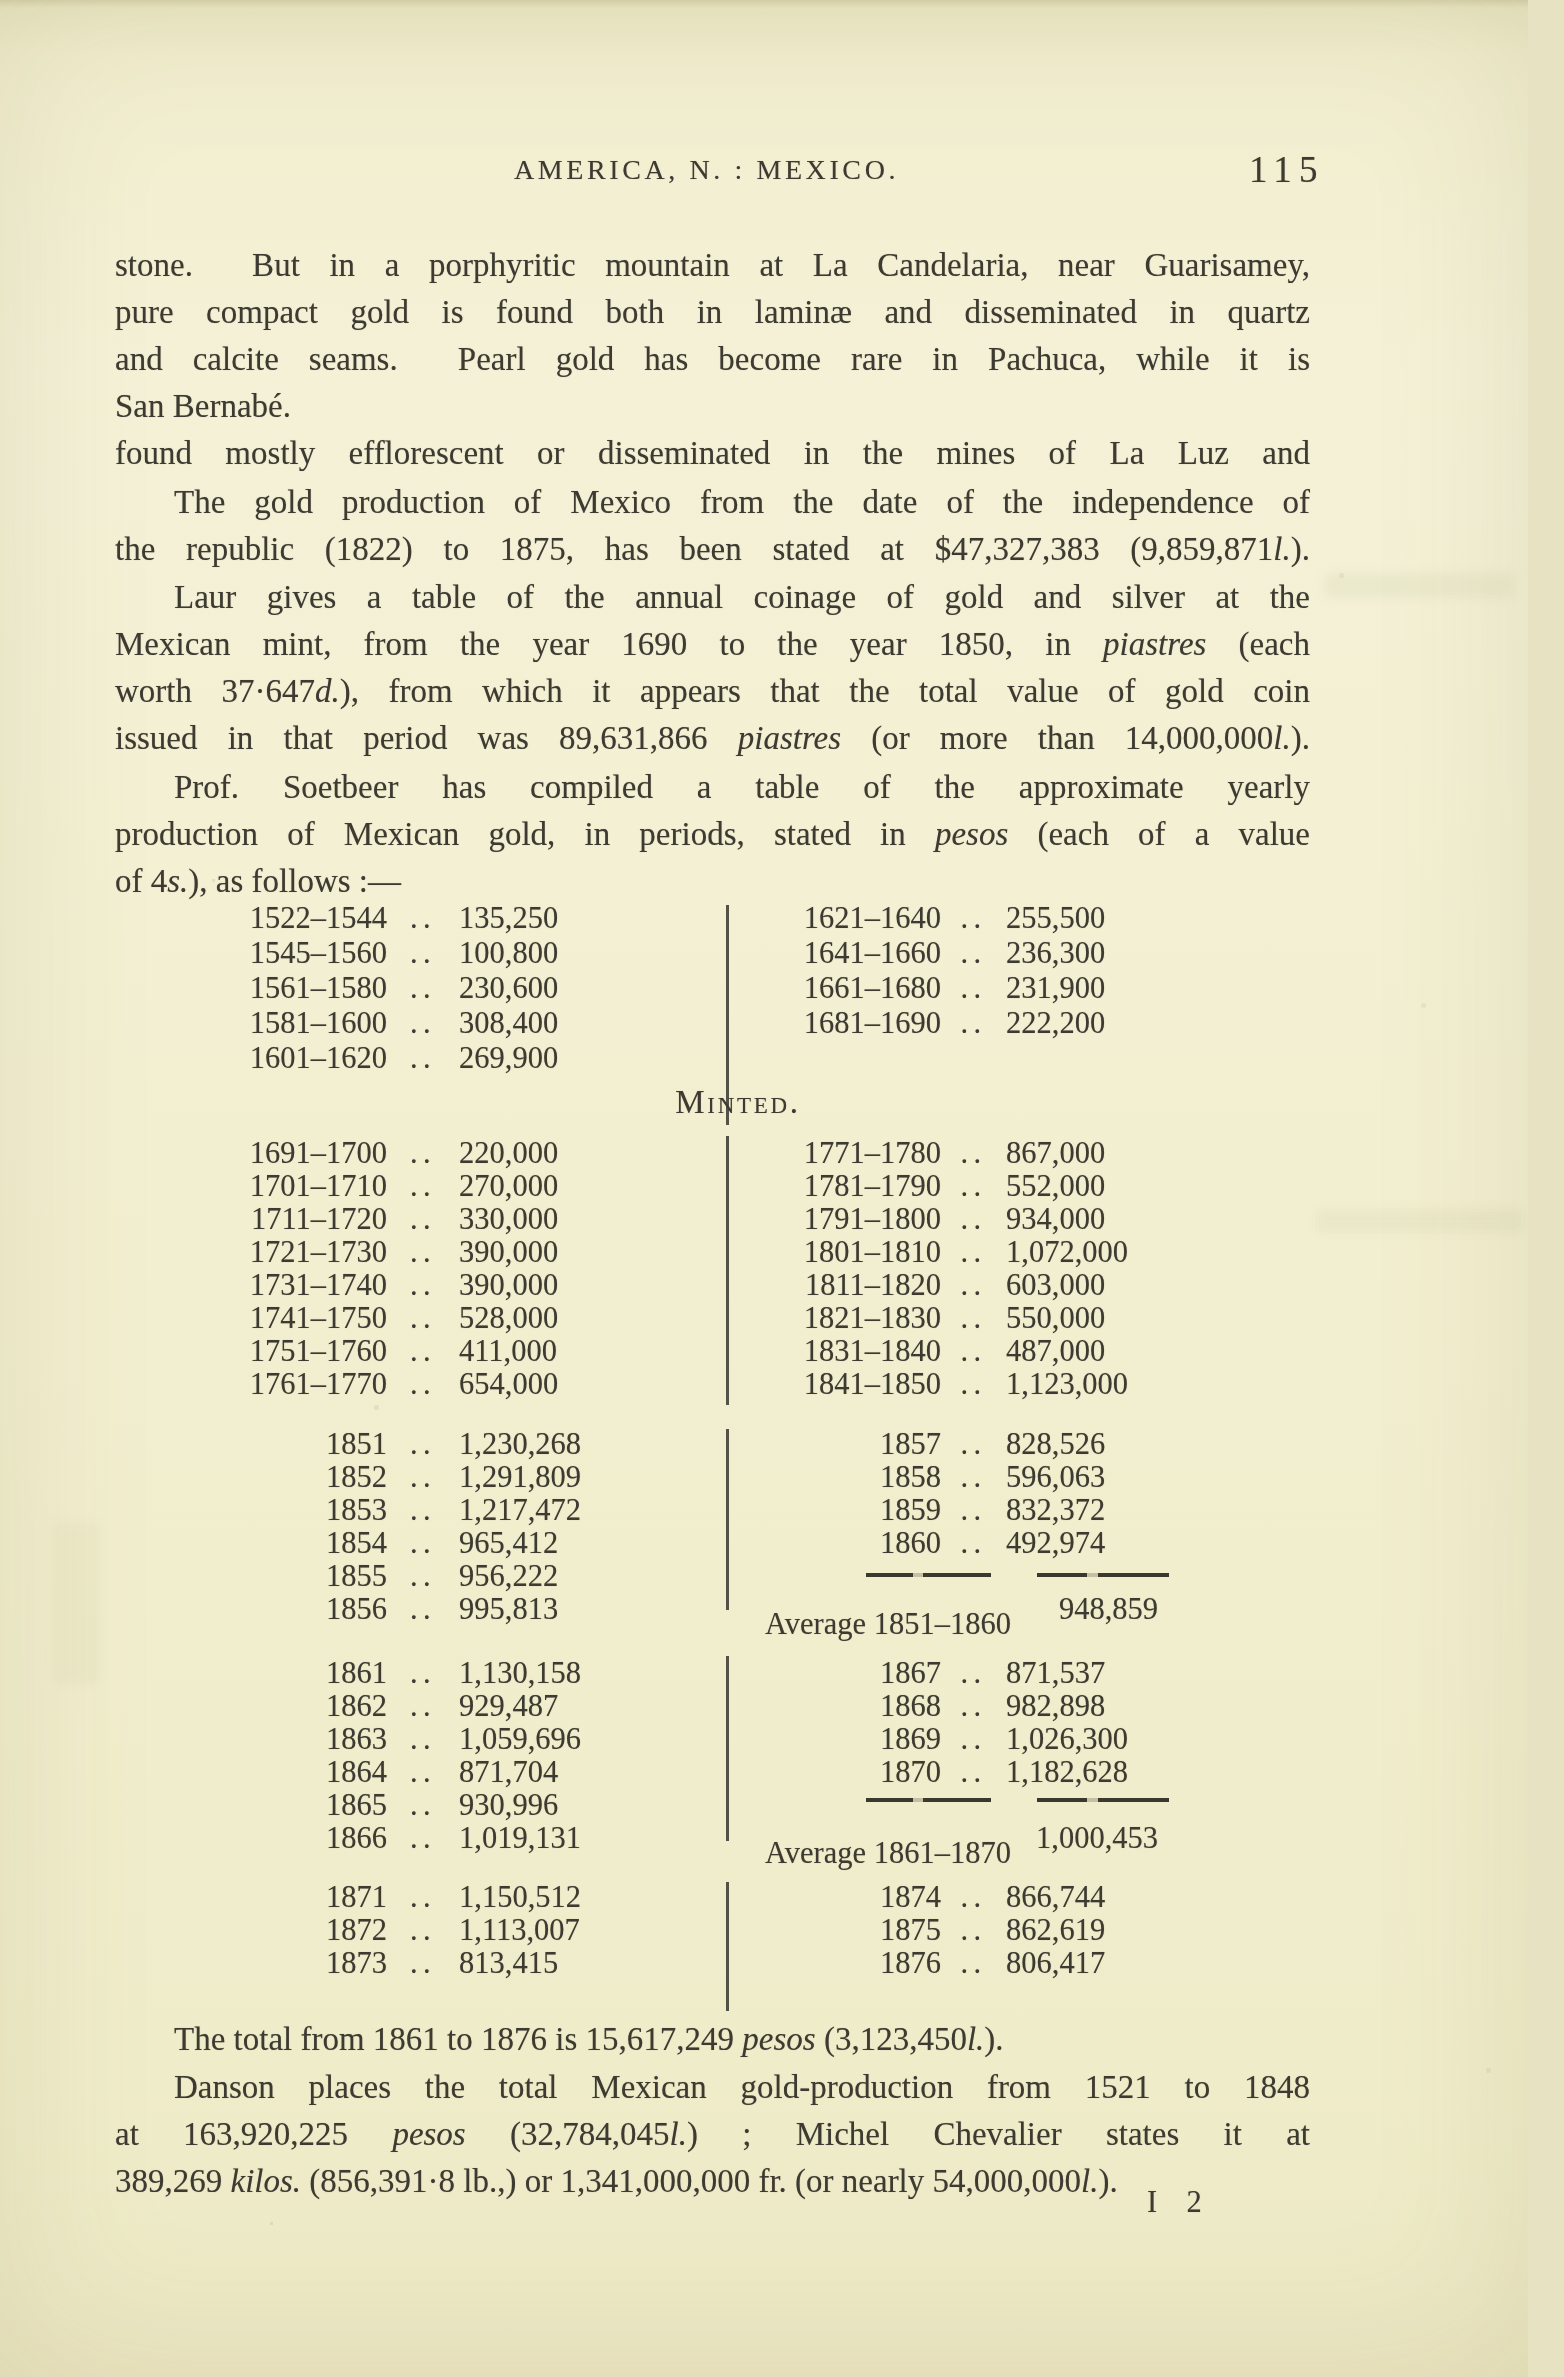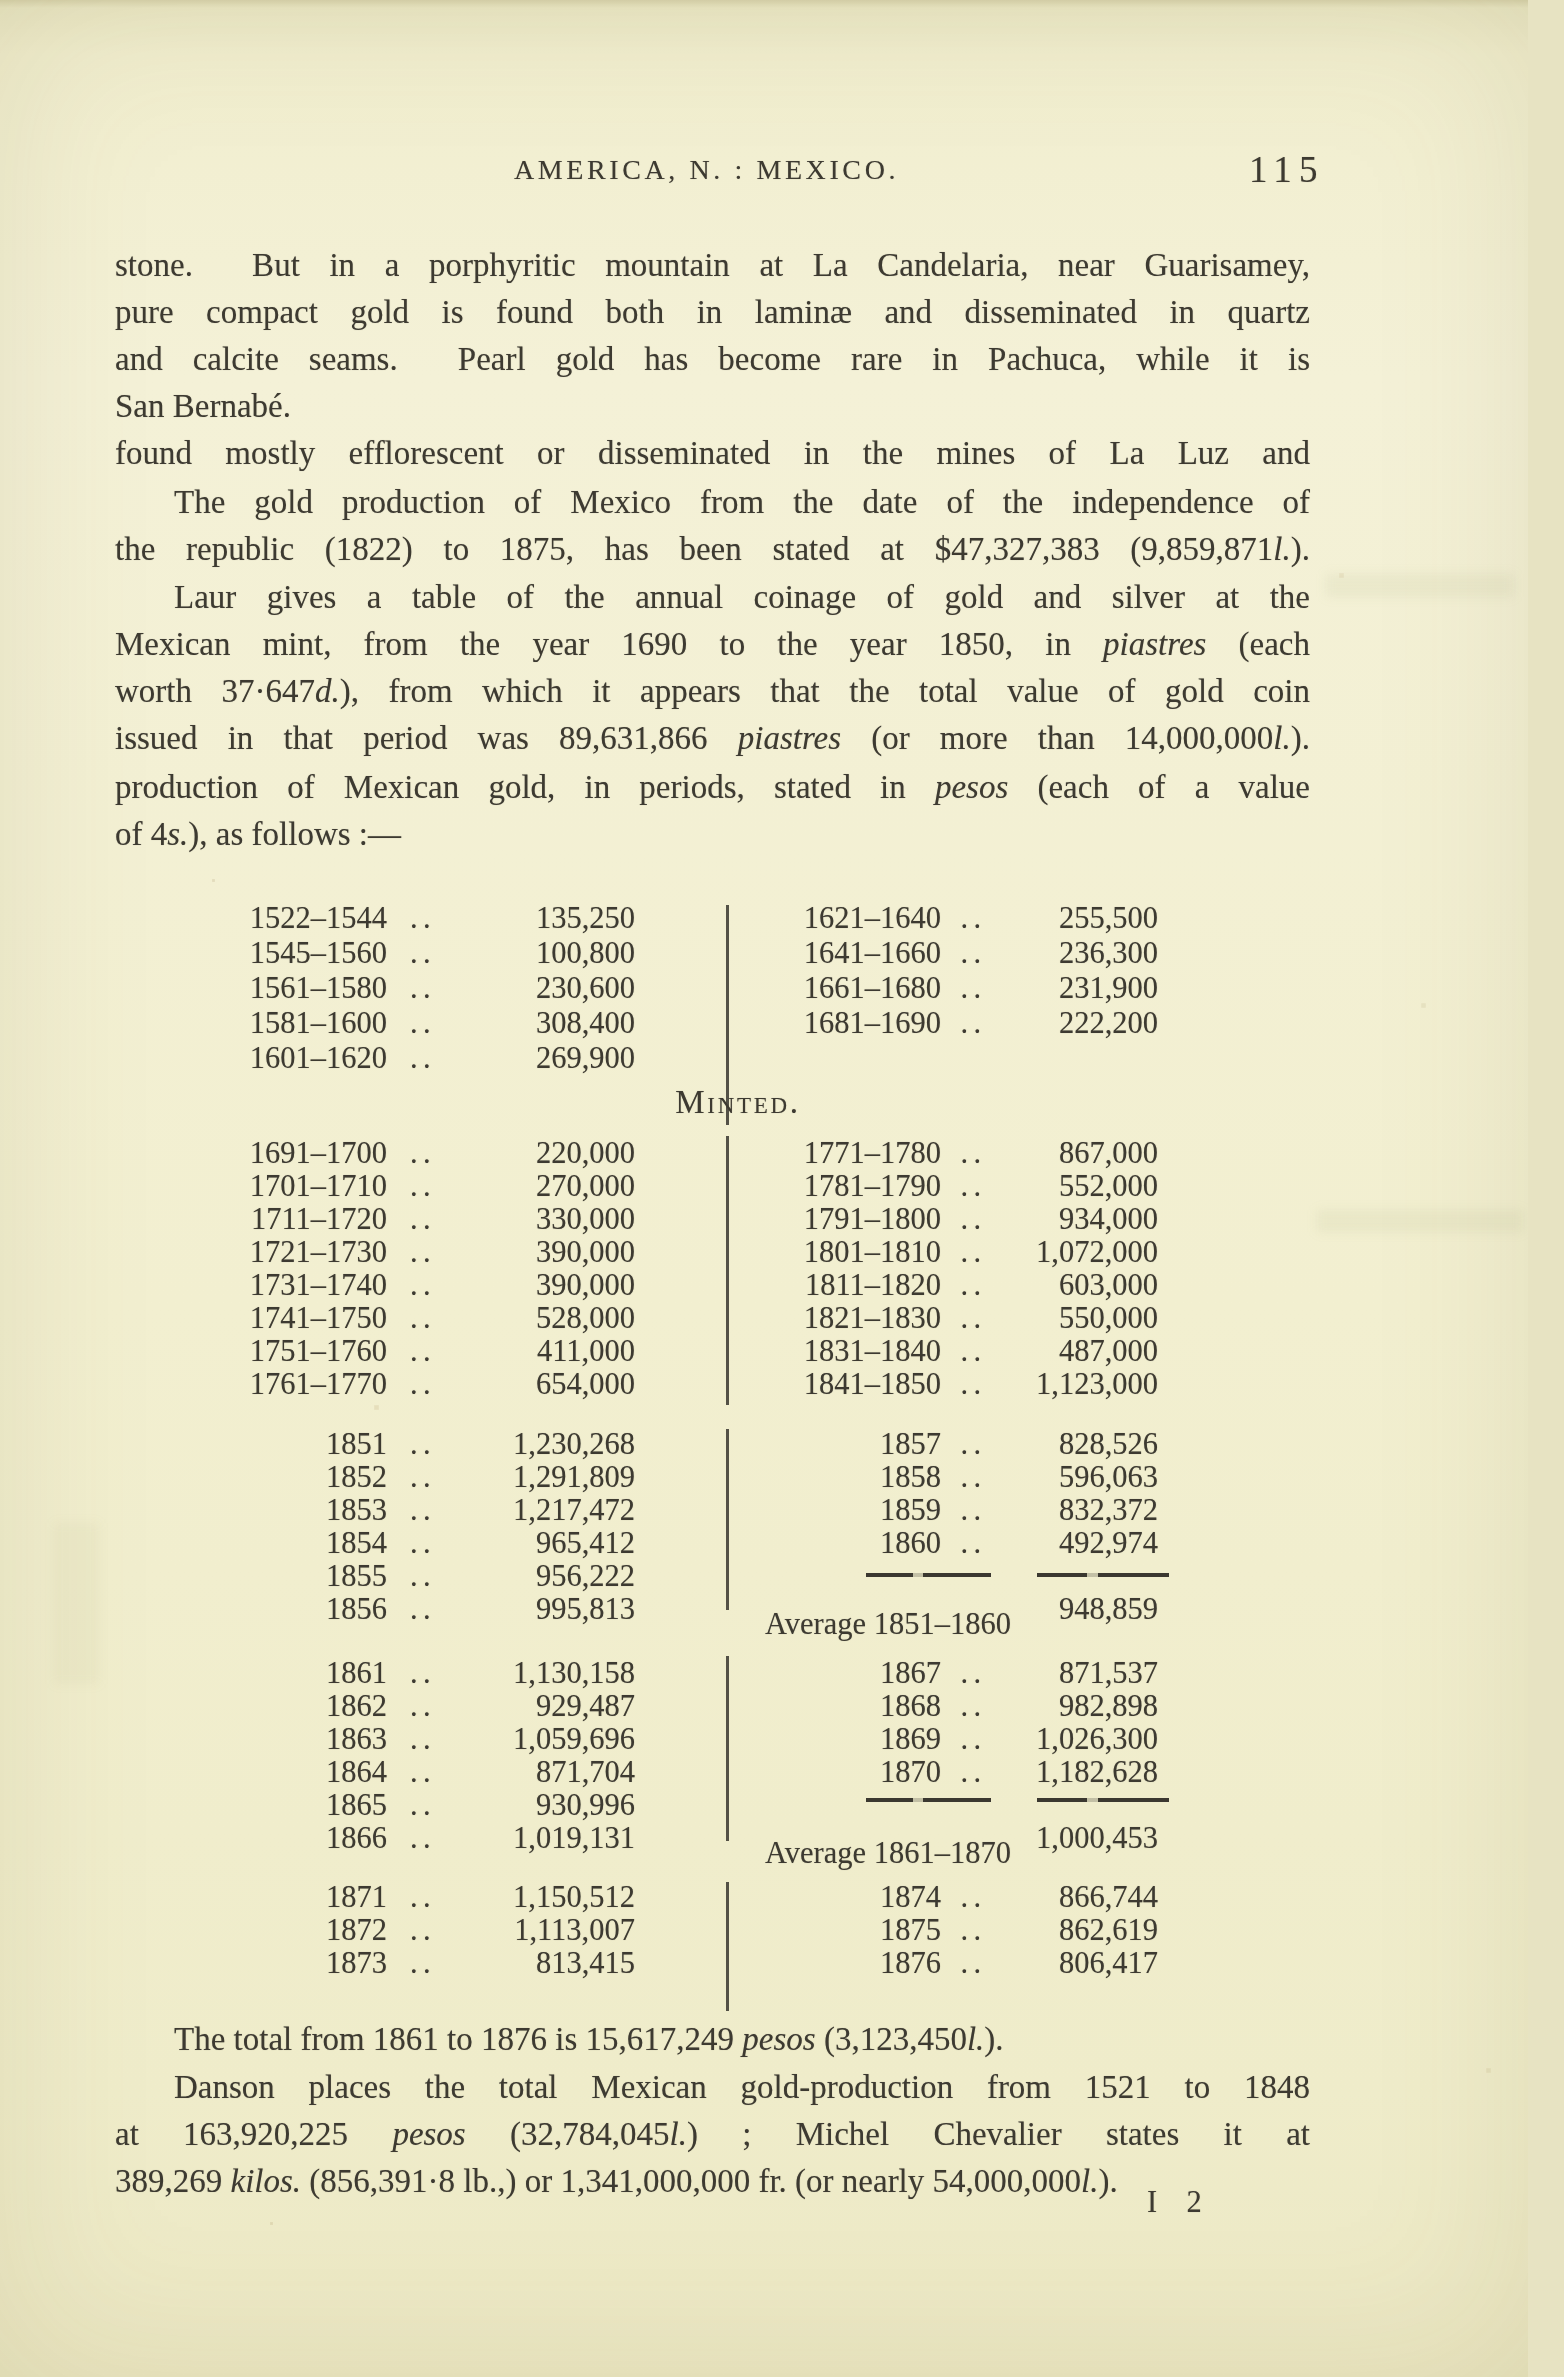--- a/index.html
+++ b/index.html
@@ -42,21 +42,21 @@
   }
   .tbl{position:absolute;left:109px;width:1195px;font-size:30.5px;
        text-shadow:0 0 0.9px rgba(61,58,49,.38);}
   .t1{top:901px}.t2{top:1136px}.t3{top:1427px}.t4{top:1656px}.t5{top:1880px}
   .half{position:absolute;top:0;display:grid;grid-auto-rows:33px;}
   .t1 .half{grid-auto-rows:35px;}
   .half.l{left:0;grid-template-columns:278px 72px 176px;}
   .half.r{left:617px;grid-template-columns:215px 65px 152px;}
   .cy{text-align:right;white-space:nowrap;}
   .cd{text-align:center;letter-spacing:5.4px;}
-  .cv{text-align:right;white-space:nowrap;}
+  .cv{text-align:left;white-space:nowrap;}
   .divider{position:absolute;left:617px;width:2.7px;background:rgba(62,59,51,.88);}
   .t1 .divider{top:3.6px;height:220px;}
   .t2 .divider{top:0;height:269px;}
   .t3 .divider{top:1.8px;height:181px;}
   .t4 .divider{top:0;height:185px;}
   .t5 .divider{top:1.8px;height:129px;}
   .rule{position:absolute;height:3.6px;
         background:linear-gradient(90deg,#3b3830 0 38%,rgba(59,56,48,.25) 38% 46%,#3b3830 46% 100%);}
   .t3 .rule.ra{left:757px;top:146px;width:125px;}
   .t3 .rule.rb{left:928px;top:146px;width:132px;}
@@ -98,20 +98,21 @@
       <div class="line indent"><span>The gold production of Mexico from the date of the independence of</span></div>
       <div class="line"><span>the republic (1822) to 1875, has been stated at $47,327,383 (9,859,871</span><span class="i">l.</span><span>).</span></div>
     </div>
   <div class="para p3">
       <div class="line indent"><span>Laur gives a table of the annual coinage of gold and silver at the</span></div>
       <div class="line"><span>Mexican mint, from the year 1690 to the year 1850, in </span><span class="i">piastres</span><span> (each</span></div>
       <div class="line"><span>worth 37·647</span><span class="i">d.</span><span>), from which it appears that the total value of gold coin</span></div>
       <div class="line"><span>issued in that period was 89,631,866 </span><span class="i">piastres</span><span> (or more than 14,000,000</span><span class="i">l.</span><span>).</span></div>
     </div>
   <div class="para p4">
+      <div class="line indent"><span>Prof. Soetbeer has compiled a table of the approximate yearly</span></div>
       <div class="line"><span>production of Mexican gold, in periods, stated in </span><span class="i">pesos</span><span> (each of a value</span></div>
       <div class="line last"><span>of 4</span><span class="i">s.</span><span>), as follows :—</span></div>
     </div>
 
   <div class="tbl t1">
       <div class="half l">
         <div class="cy">1522–1544</div>
         <div class="cd">..</div>
         <div class="cv">135,250</div>
         <div class="cy">1545–1560</div>

